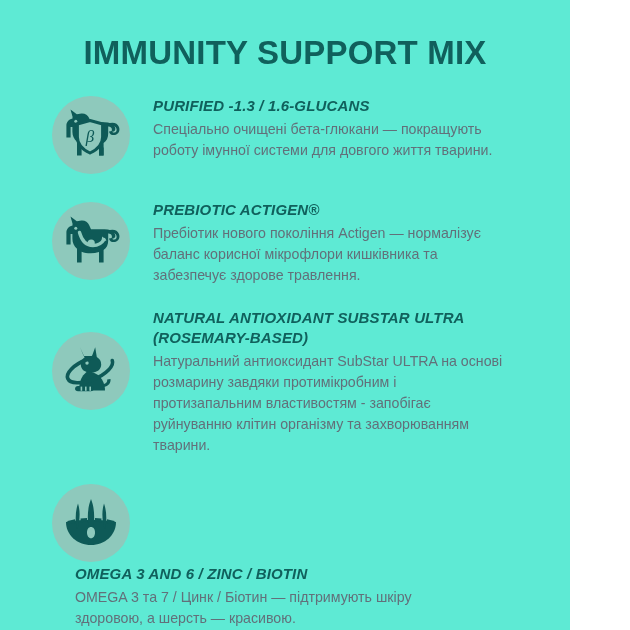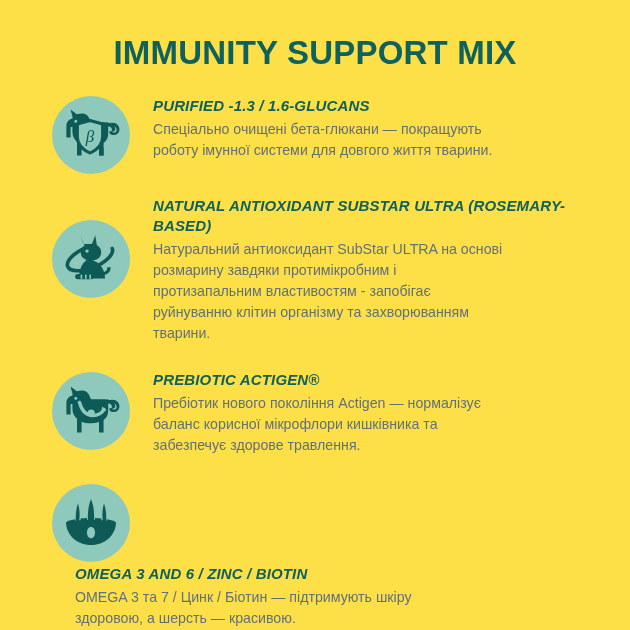--- a/index.html
+++ b/index.html
@@ -10,23 +10,23 @@
   body {
     width: 630px;
     height: 630px;
     font-family: "Liberation Sans", sans-serif;
     -webkit-font-smoothing: antialiased;
     overflow: hidden;
   }
 
   .page {
     position: relative;
-    width: 630px;
+    width: 570px;
     height: 630px;
-    background: #fde047;
+    background: #5eead4;
     box-sizing: border-box;
   }
 
   
   .header {
     padding: 34px 20px 0 20px;
     text-align: center;
   }
   .title {
     font-family: "Liberation Sans", sans-serif;
@@ -156,61 +156,20 @@
           <path d="M30.0 13.5 L42.6 17.0 L42.6 30.0 C42.6 38.0 36.6 43.0 30.0 46.0
                    C23.4 43.0 17.4 38.0 17.4 30.0 L17.4 17.0 Z" fill="#8ec9bc" stroke="#0e5a57" stroke-width="3"></path>
 
           <text x="30" y="34.5" text-anchor="middle" font-family="'Liberation Serif', serif" font-size="17" font-style="italic" fill="#0e5a57">β</text>
         </svg>
       </div>
       <div class="feature-text">
         <div class="feature-heading">PURIFIED -1.3 / 1.6-GLUCANS</div>
         <div class="feature-body">Спеціально очищені бета-глюкани — покращують
 роботу імунної системи для довгого життя тварини.</div>
-      </div>
-    </div>
-
-    <div class="feature f3">
-      <div class="icon-badge">
-        <svg width="60" height="56" viewBox="0 0 60 56" aria-hidden="true">
-          <g fill="#0e5a57">
-
-            <path d="M19.0 4.0 L22.6 13.0 L31.0 13.0 L34.2 4.2 L35.8 14.0
-                     C38.6 15.6 40.2 18.2 40.2 21.4 C40.2 26.2 36.2 29.6 30.0 29.6
-                     C23.8 29.6 19.8 26.2 19.8 21.4 C19.8 18.4 21.2 16.0 23.6 14.4 Z"></path>
-
-            <circle cx="26.0" cy="20.0" r="1.7" fill="#8ec9bc"></circle>
-
-            <path d="M26.0 28.5 C32.5 28.5 38.0 31.5 41.0 36.5
-                     C43.2 40.2 44.0 44.0 44.0 47.5
-                     L18.0 47.5 C18.0 42.0 19.2 36.5 22.0 32.5 Z"></path>
-
-            <path d="M17.0 43.0 L29.5 43.0 C31.5 43.0 32.8 44.2 32.8 45.8
-                     C32.8 47.2 31.6 48.2 29.8 48.2 L17.0 48.2
-                     C15.2 48.2 14.0 47.2 14.0 45.8 C14.0 44.2 15.2 43.0 17.0 43.0 Z"></path>
-
-            <rect x="19.6" y="43.6" width="1.6" height="4.2" fill="#8ec9bc"></rect>
-            <rect x="24.0" y="43.6" width="1.6" height="4.2" fill="#8ec9bc"></rect>
-            <rect x="28.4" y="43.6" width="1.6" height="4.2" fill="#8ec9bc"></rect>
-
-            <path d="M43.0 44.0 C47.5 43.0 50.0 40.0 49.5 36.0 L46.2 36.6
-                     C46.5 39.0 45.2 40.6 42.4 41.2 Z"></path>
-          </g>
-
-          <ellipse cx="29.0" cy="26.5" rx="24.0" ry="10.5" transform="rotate(-22 29 26.5)" fill="none" stroke="#0e5a57" stroke-width="3.6" stroke-linecap="round" stroke-dasharray="92 30"></ellipse>
-        </svg>
-      </div>
-      <div class="feature-text">
-        <div class="feature-heading">NATURAL ANTIOXIDANT SUBSTAR ULTRA
-(ROSEMARY-BASED)</div>
-        <div class="feature-body">Натуральний антиоксидант SubStar ULTRA на основі
-розмарину завдяки протимікробним і
-протизапальним властивостям - запобігає
-руйнуванню клітин організму та захворюванням
-тварини.</div>
       </div>
     </div>
 
     <div class="feature f2">
       <div class="icon-badge">
         <svg width="62" height="54" viewBox="0 0 62 54" aria-hidden="true">
           <g fill="#0e5a57">
             <path d="M12.5 9.5 L10.5 2.5 L16.8 7.2 L21.5 6.6 C25.2 6.4 27.8 8.2 29.2 11.2
                      L31 15.2 L44.5 15.2 C49.2 15.2 52.8 16.6 54.6 19.4
                      C56.1 21.7 55.3 24.2 53.0 24.6 L51.4 24.9
@@ -240,20 +199,61 @@
         </svg>
       </div>
       <div class="feature-text">
         <div class="feature-heading">PREBIOTIC ACTIGEN®</div>
         <div class="feature-body">Пребіотик нового покоління Actigen — нормалізує
 баланс корисної мікрофлори кишківника та
 забезпечує здорове травлення.</div>
       </div>
     </div>
 
+    <div class="feature f3">
+      <div class="icon-badge">
+        <svg width="60" height="56" viewBox="0 0 60 56" aria-hidden="true">
+          <g fill="#0e5a57">
+
+            <path d="M19.0 4.0 L22.6 13.0 L31.0 13.0 L34.2 4.2 L35.8 14.0
+                     C38.6 15.6 40.2 18.2 40.2 21.4 C40.2 26.2 36.2 29.6 30.0 29.6
+                     C23.8 29.6 19.8 26.2 19.8 21.4 C19.8 18.4 21.2 16.0 23.6 14.4 Z"></path>
+
+            <circle cx="26.0" cy="20.0" r="1.7" fill="#8ec9bc"></circle>
+
+            <path d="M26.0 28.5 C32.5 28.5 38.0 31.5 41.0 36.5
+                     C43.2 40.2 44.0 44.0 44.0 47.5
+                     L18.0 47.5 C18.0 42.0 19.2 36.5 22.0 32.5 Z"></path>
+
+            <path d="M17.0 43.0 L29.5 43.0 C31.5 43.0 32.8 44.2 32.8 45.8
+                     C32.8 47.2 31.6 48.2 29.8 48.2 L17.0 48.2
+                     C15.2 48.2 14.0 47.2 14.0 45.8 C14.0 44.2 15.2 43.0 17.0 43.0 Z"></path>
+
+            <rect x="19.6" y="43.6" width="1.6" height="4.2" fill="#8ec9bc"></rect>
+            <rect x="24.0" y="43.6" width="1.6" height="4.2" fill="#8ec9bc"></rect>
+            <rect x="28.4" y="43.6" width="1.6" height="4.2" fill="#8ec9bc"></rect>
+
+            <path d="M43.0 44.0 C47.5 43.0 50.0 40.0 49.5 36.0 L46.2 36.6
+                     C46.5 39.0 45.2 40.6 42.4 41.2 Z"></path>
+          </g>
+
+          <ellipse cx="29.0" cy="26.5" rx="24.0" ry="10.5" transform="rotate(-22 29 26.5)" fill="none" stroke="#0e5a57" stroke-width="3.6" stroke-linecap="round" stroke-dasharray="92 30"></ellipse>
+        </svg>
+      </div>
+      <div class="feature-text">
+        <div class="feature-heading">NATURAL ANTIOXIDANT SUBSTAR ULTRA
+(ROSEMARY-BASED)</div>
+        <div class="feature-body">Натуральний антиоксидант SubStar ULTRA на основі
+розмарину завдяки протимікробним і
+протизапальним властивостям - запобігає
+руйнуванню клітин організму та захворюванням
+тварини.</div>
+      </div>
+    </div>
+
     <div class="feature f4">
       <div class="icon-badge">
         <svg width="60" height="52" viewBox="0 0 60 52" aria-hidden="true">
           <g fill="#0e5a57">
 
             <path d="M5.0 25.0 C5.0 25.0 12.0 23.0 30.0 23.0 C48.0 23.0 55.0 25.0 55.0 25.0
                      C55.0 38.0 44.0 48.0 30.0 48.0 C16.0 48.0 5.0 38.0 5.0 25.0 Z"></path>
 
             <path d="M30.0 2.0 C33.2 10.0 33.8 19.0 32.6 30.0 C32.2 34.0 31.2 37.6 30.0 40.0
                      C28.8 37.6 27.8 34.0 27.4 30.0 C26.2 19.0 26.8 10.0 30.0 2.0 Z" fill="#0e5a57"></path>

